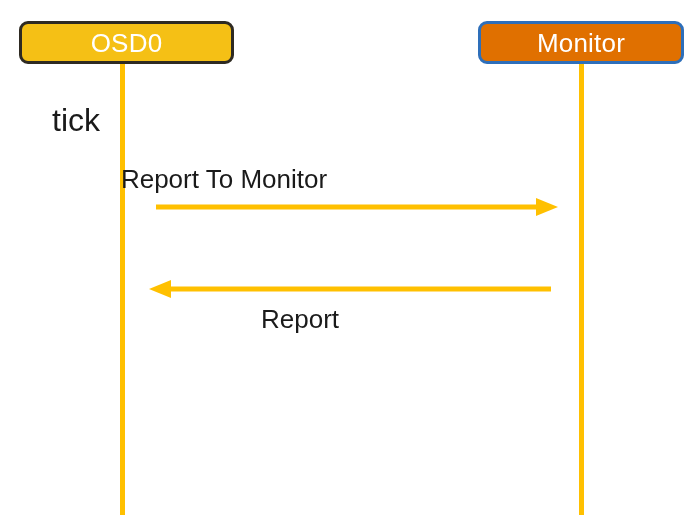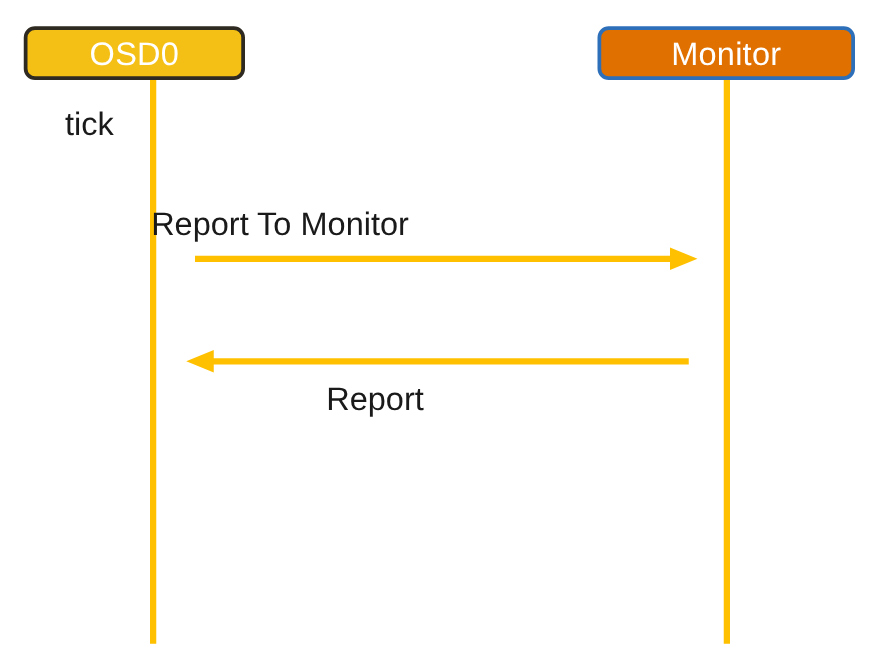--- a/index.html
+++ b/index.html
@@ -53,21 +53,21 @@
     color: #ffffff;
     font-size: 26px;
     line-height: 1;
     letter-spacing: 0.2px;
     white-space: nowrap;
   }
 
   #box-osd0 {
     left: 19px;
     top: 21px;
-    width: 177px;
+    width: 215px;
     background: #F5C015;
     border: 3px solid #2E2A22;
     text-align: right;
   }
   #box-monitor {
     left: 478px;
     top: 21px;
     width: 206px;
     background: #E07000;
     border: 3px solid #2E6FBA;
@@ -76,22 +76,22 @@
 
   
   .diagram-text {
     position: absolute;
     color: #1A1A1A;
     white-space: nowrap;
     line-height: 1;
   }
   #label-tick {
     left: 52px;
-    top: 86px;
-    font-size: 26px;
+    top: 104px;
+    font-size: 32px;
   }
   #label-msg-1 {
     left: 0;
     top: 166px;
     width: 700px;
     text-align: center;
     transform: translateX(-126px);
     font-size: 26px;
   }
   #label-msg-2 {

